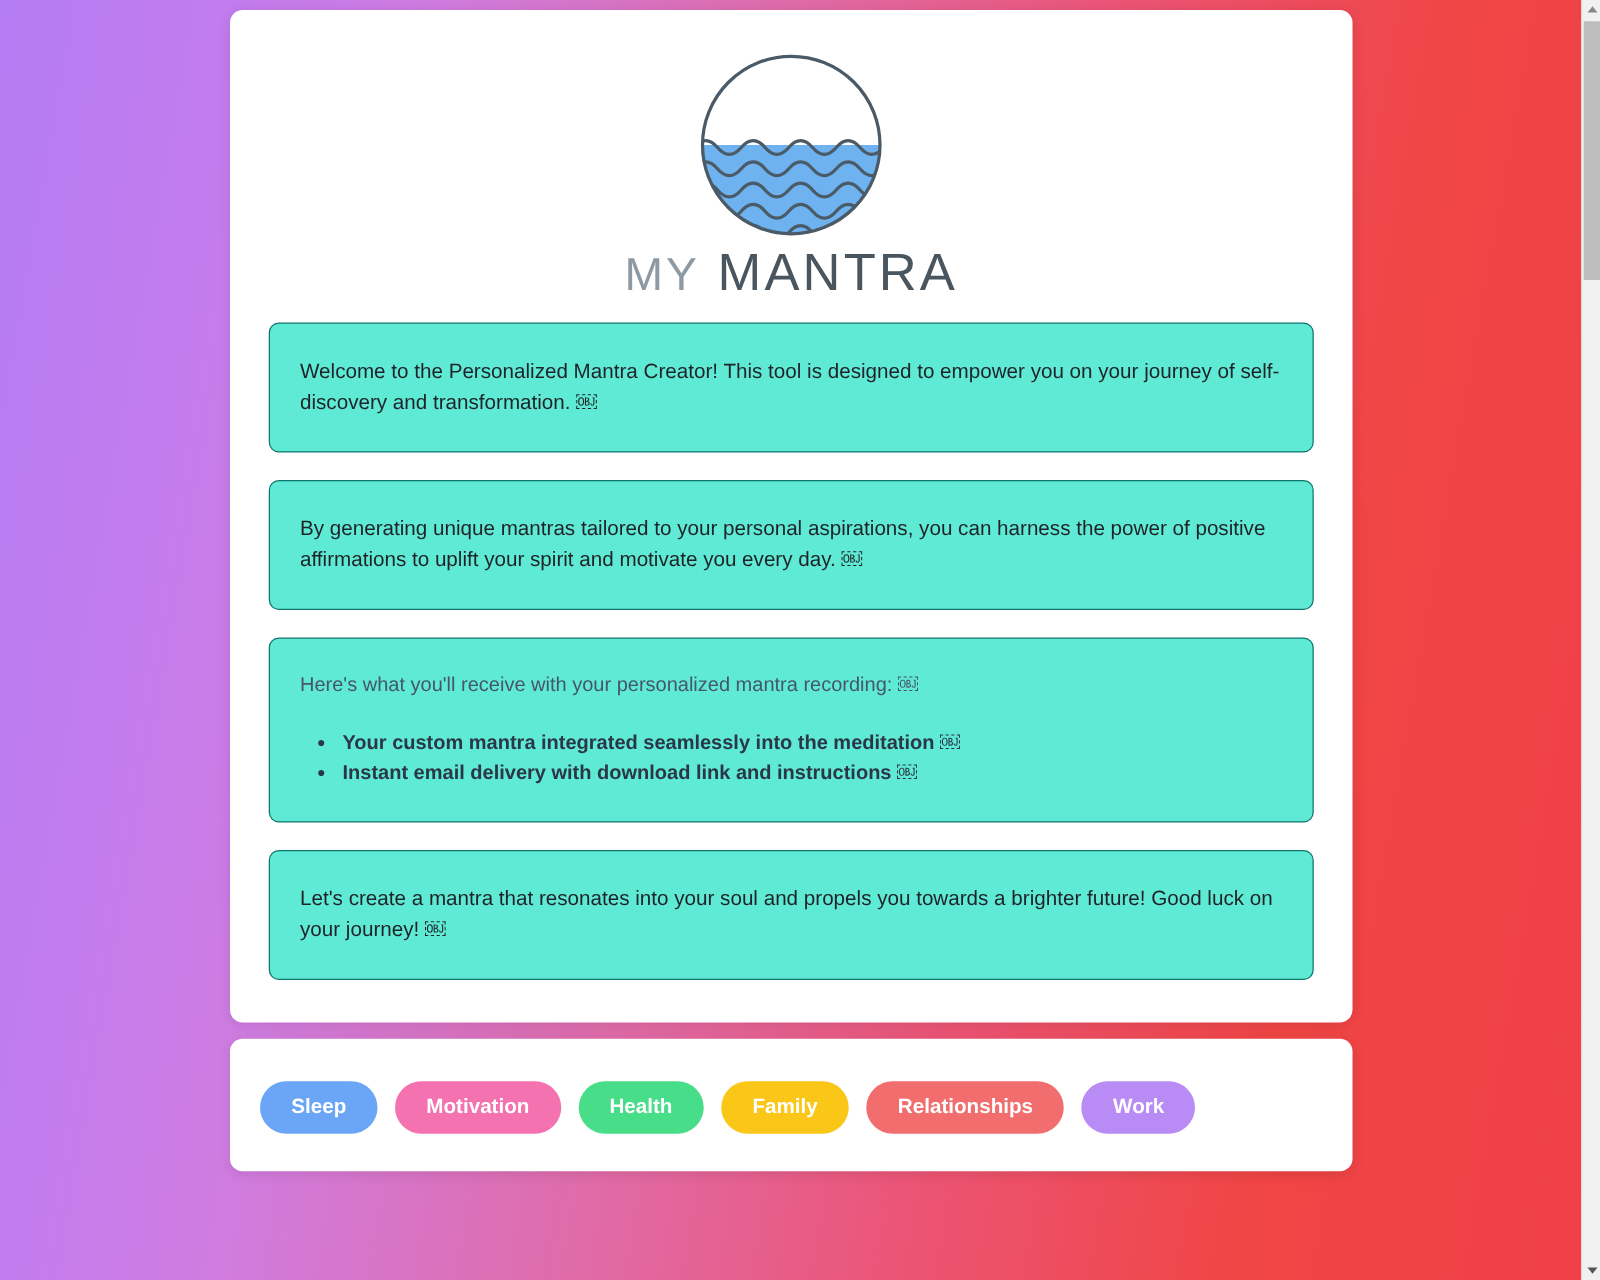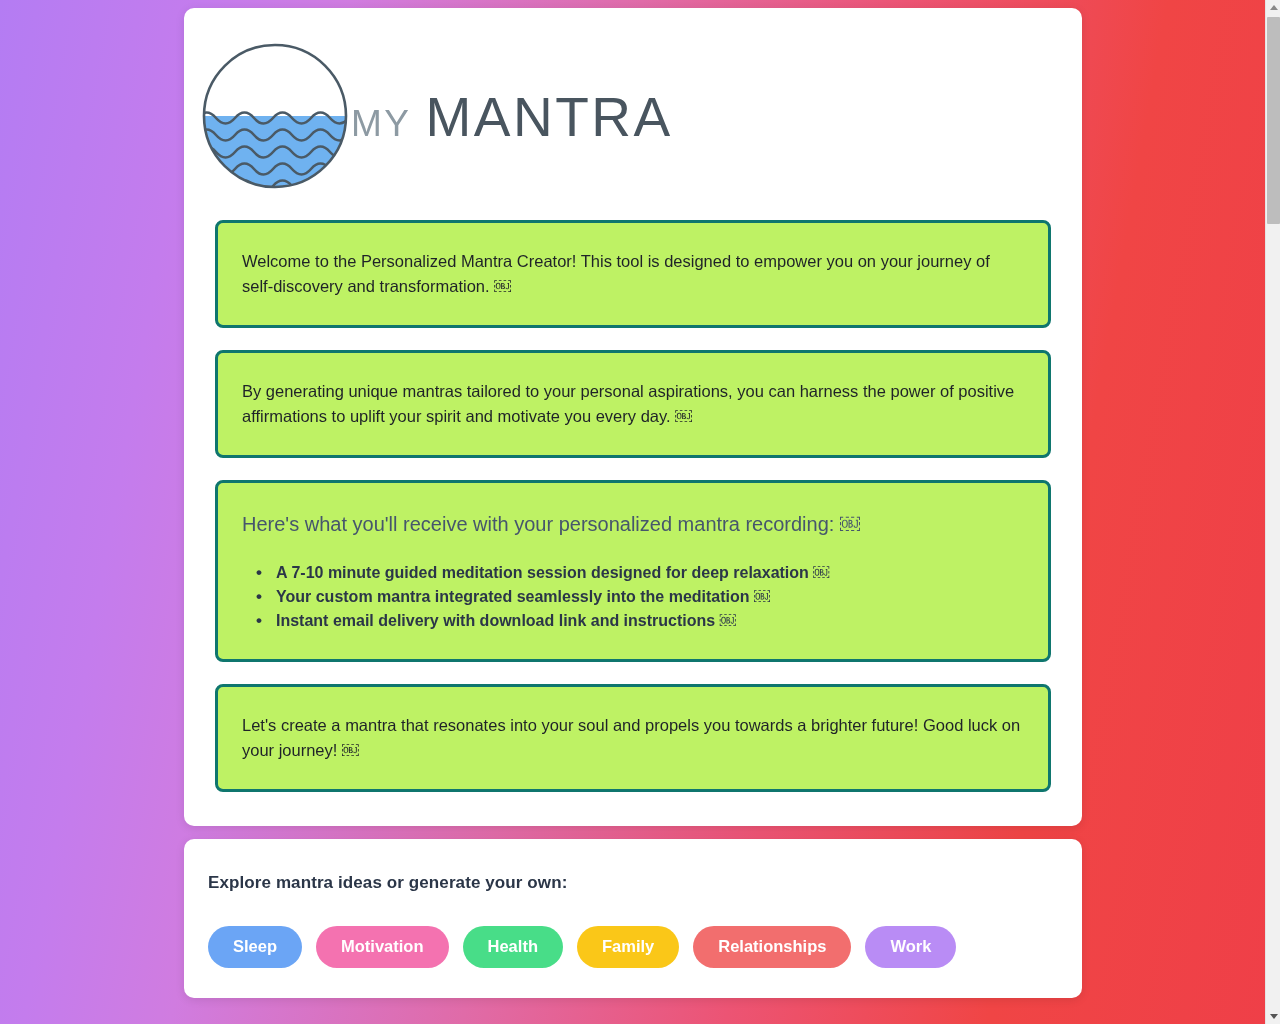--- a/index.html
+++ b/index.html
@@ -74,65 +74,65 @@
     box-shadow: 0 2px 10px rgba(0,0,0,0.10);
   }
 
   .card-top {
     padding: 26px 15px 28px 15px;
   }
 
   
   .logo-wrap {
     display: flex;
-    flex-direction: row;
+    flex-direction: column;
     align-items: center;
     padding-top: 6px;
     padding-bottom: 16px;
   }
   .logo-mark { display: block; }
   .logo-word {
     margin-top: 2px;
     display: flex;
     align-items: baseline;
     font-family: "Liberation Sans", sans-serif;
   }
   .logo-my {
     font-size: 37px;
     font-weight: 300;
     letter-spacing: 2.5px;
     color: #8d9aa3;
   }
   .logo-mantra {
-    font-size: 55px;
+    font-size: 42px;
     font-weight: 400;
     letter-spacing: 2.5px;
     color: #49555f;
     margin-left: 14px;
   }
 
   
   .textbox {
-    border: 3px solid #0f766e;
+    border: 1px solid #0f766e;
     border-radius: 8px;
-    background: #bef264;
-    margin: 12px 16px 22px 16px;
+    background: #5eead4;
+    margin: 0 16px 22px 16px;
     padding: 26px 24px 26px 24px;
   }
   .textbox:last-child { margin-bottom: 6px; }
 
   .para {
     font-size: 16.5px;
     line-height: 1.52;
     color: #1f2328;
     max-width: 790px;
   }
 
   .list-intro {
-    font-size: 20px;
+    font-size: 16px;
     line-height: 1.5;
     color: #46566c;
     margin-bottom: 22px;
   }
 
   ul.benefits {
     list-style: none;
     padding-left: 10px;
   }
   ul.benefits li {
@@ -219,34 +219,32 @@
       <p class="para">Welcome to the Personalized Mantra Creator! This tool is designed to empower you on your journey of self-discovery and transformation. ￼</p>
     </div>
 
     <div class="textbox">
       <p class="para">By generating unique mantras tailored to your personal aspirations, you can harness the power of positive affirmations to uplift your spirit and motivate you every day. ￼</p>
     </div>
 
     <div class="textbox">
       <p class="list-intro">Here's what you'll receive with your personalized mantra recording: ￼</p>
       <ul class="benefits">
-        <li>A 7-10 minute guided meditation session designed for deep relaxation ￼</li>
         <li>Your custom mantra integrated seamlessly into the meditation ￼</li>
         <li>Instant email delivery with download link and instructions ￼</li>
       </ul>
     </div>
 
     <div class="textbox">
       <p class="para">Let's create a mantra that resonates into your soul and propels you towards a brighter future! Good luck on your journey! ￼</p>
     </div>
 
   </div>
 
   <div class="card card-tags">
-    <div class="tags-title">Explore mantra ideas or generate your own:</div>
     <div class="tag-row">
       <button class="tag" style="background: rgb(107, 165, 245);">Sleep</button>
       <button class="tag" style="background: rgb(244, 114, 176);">Motivation</button>
       <button class="tag" style="background: rgb(72, 221, 136);">Health</button>
       <button class="tag" style="background: rgb(250, 199, 24);">Family</button>
       <button class="tag" style="background: rgb(242, 110, 110);">Relationships</button>
       <button class="tag" style="background: rgb(185, 140, 245);">Work</button>
     </div>
   </div>
 

